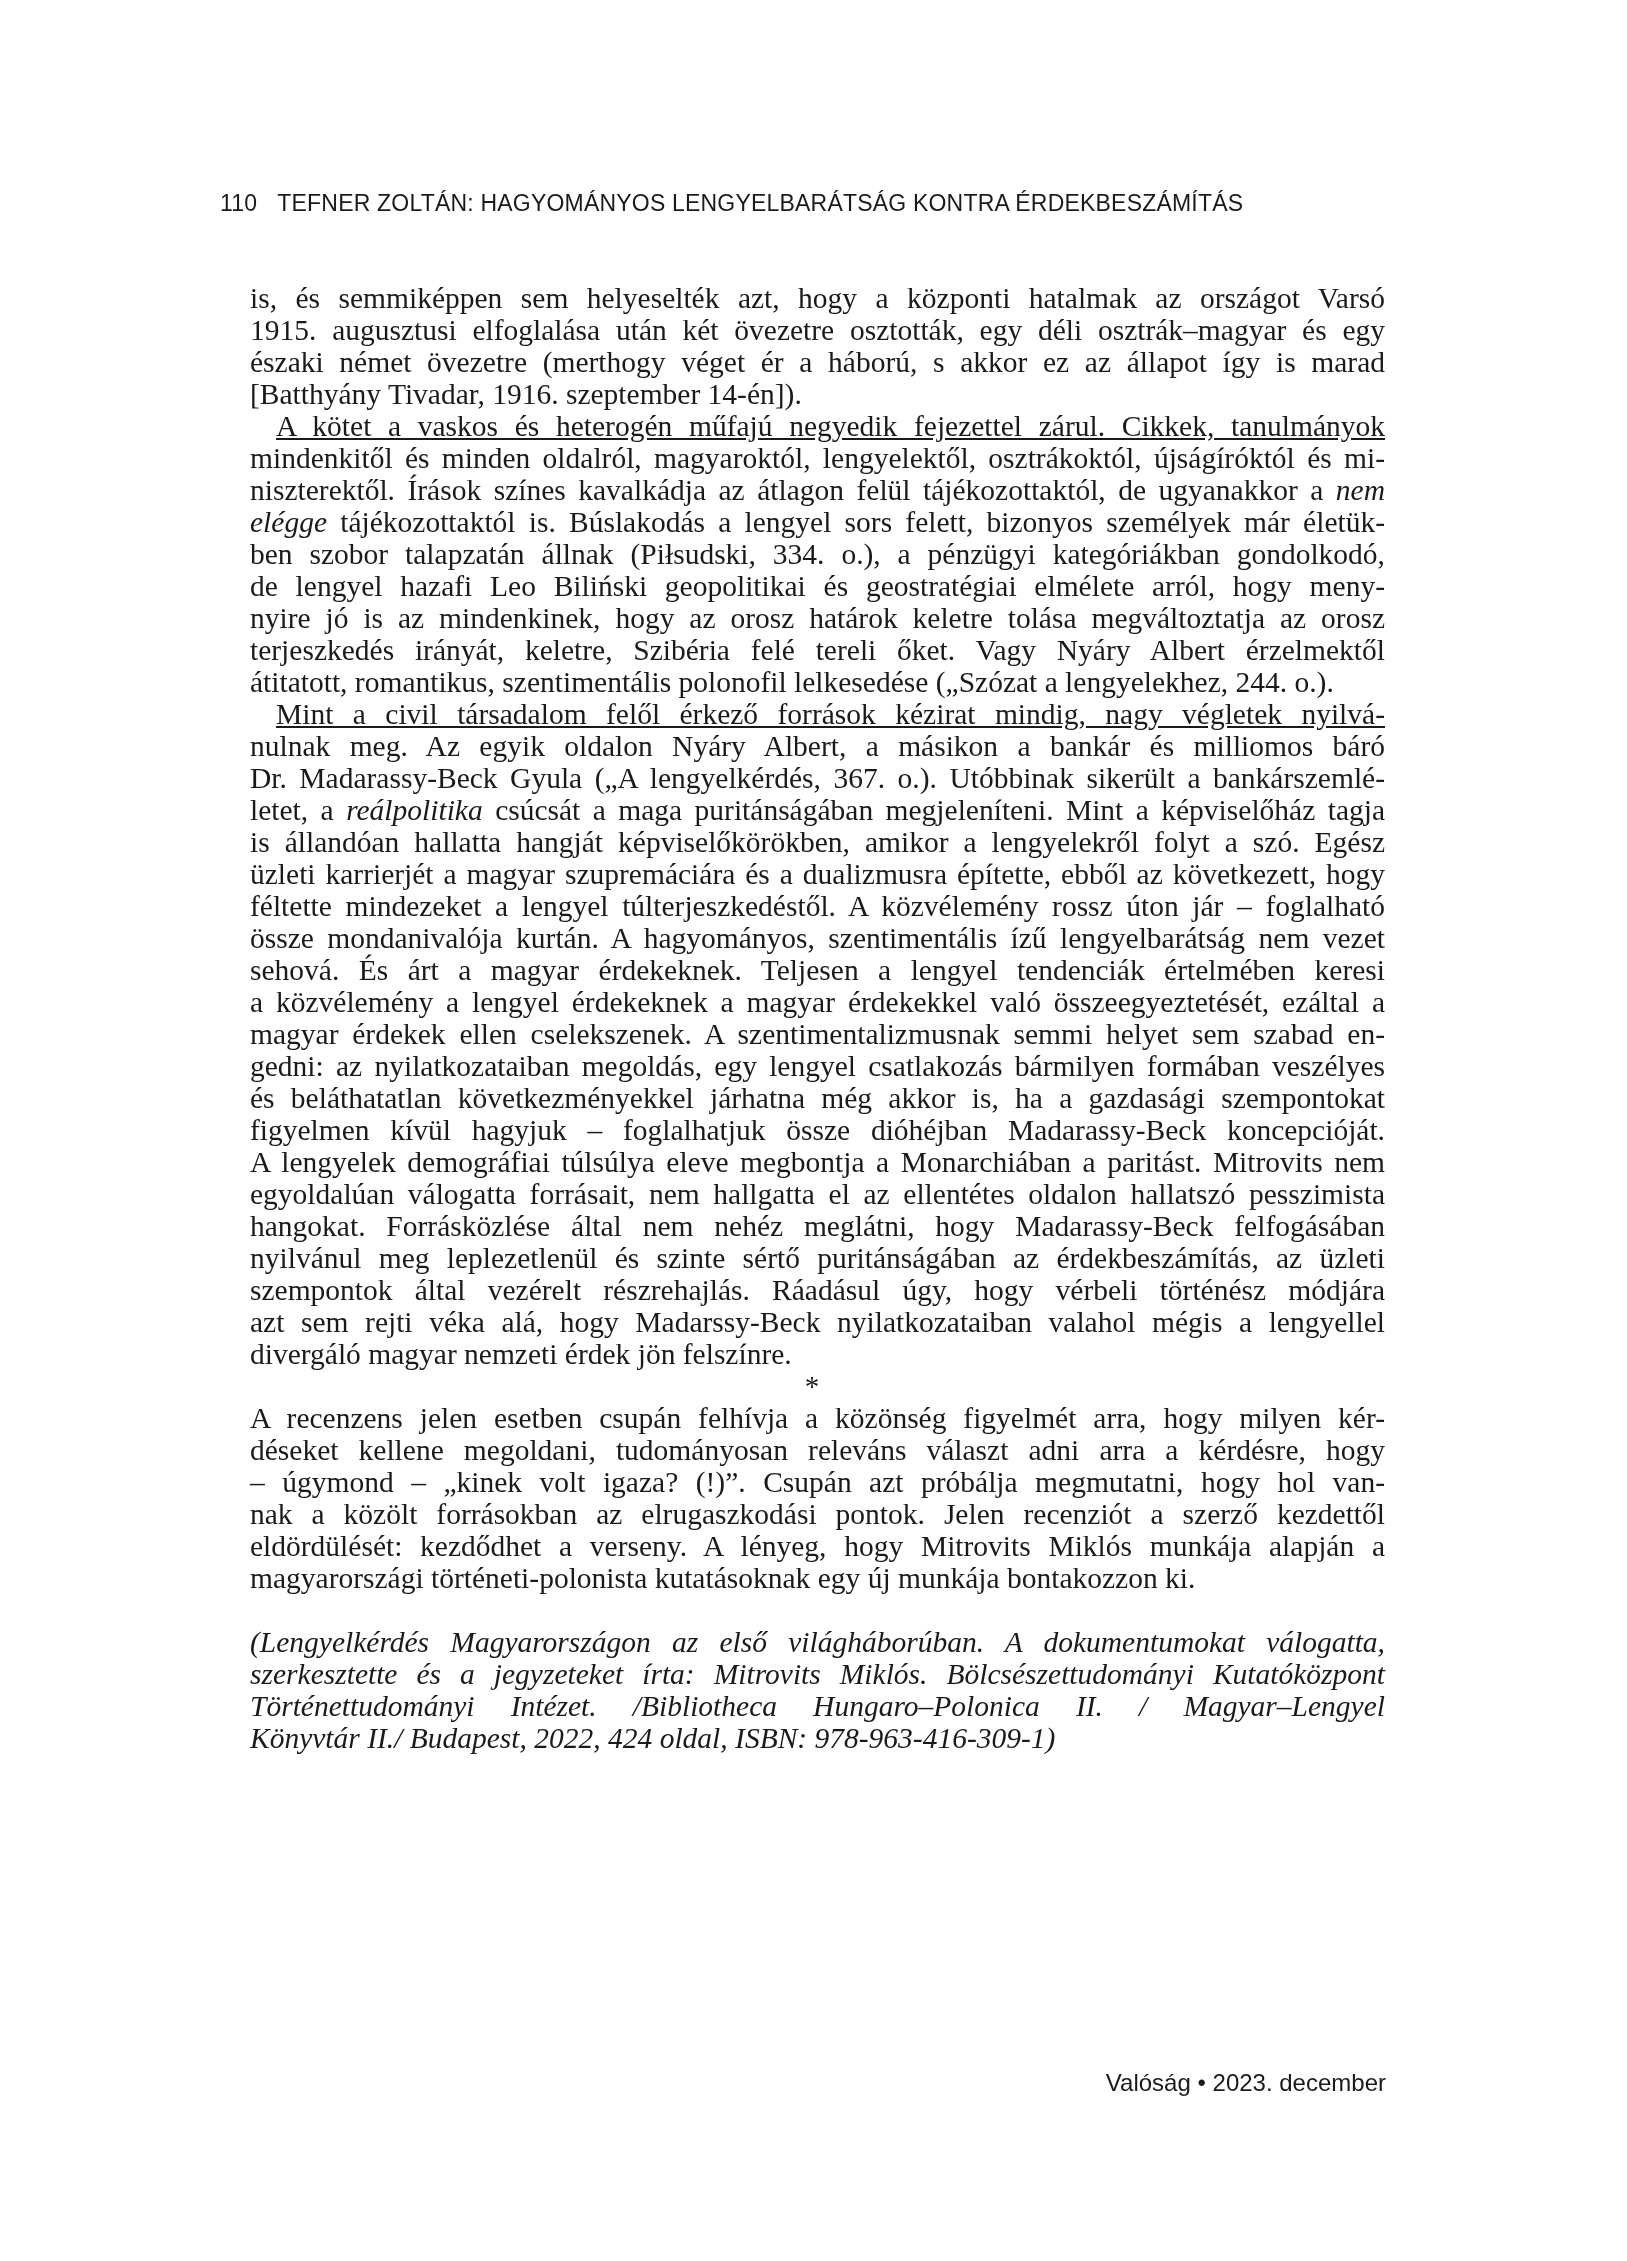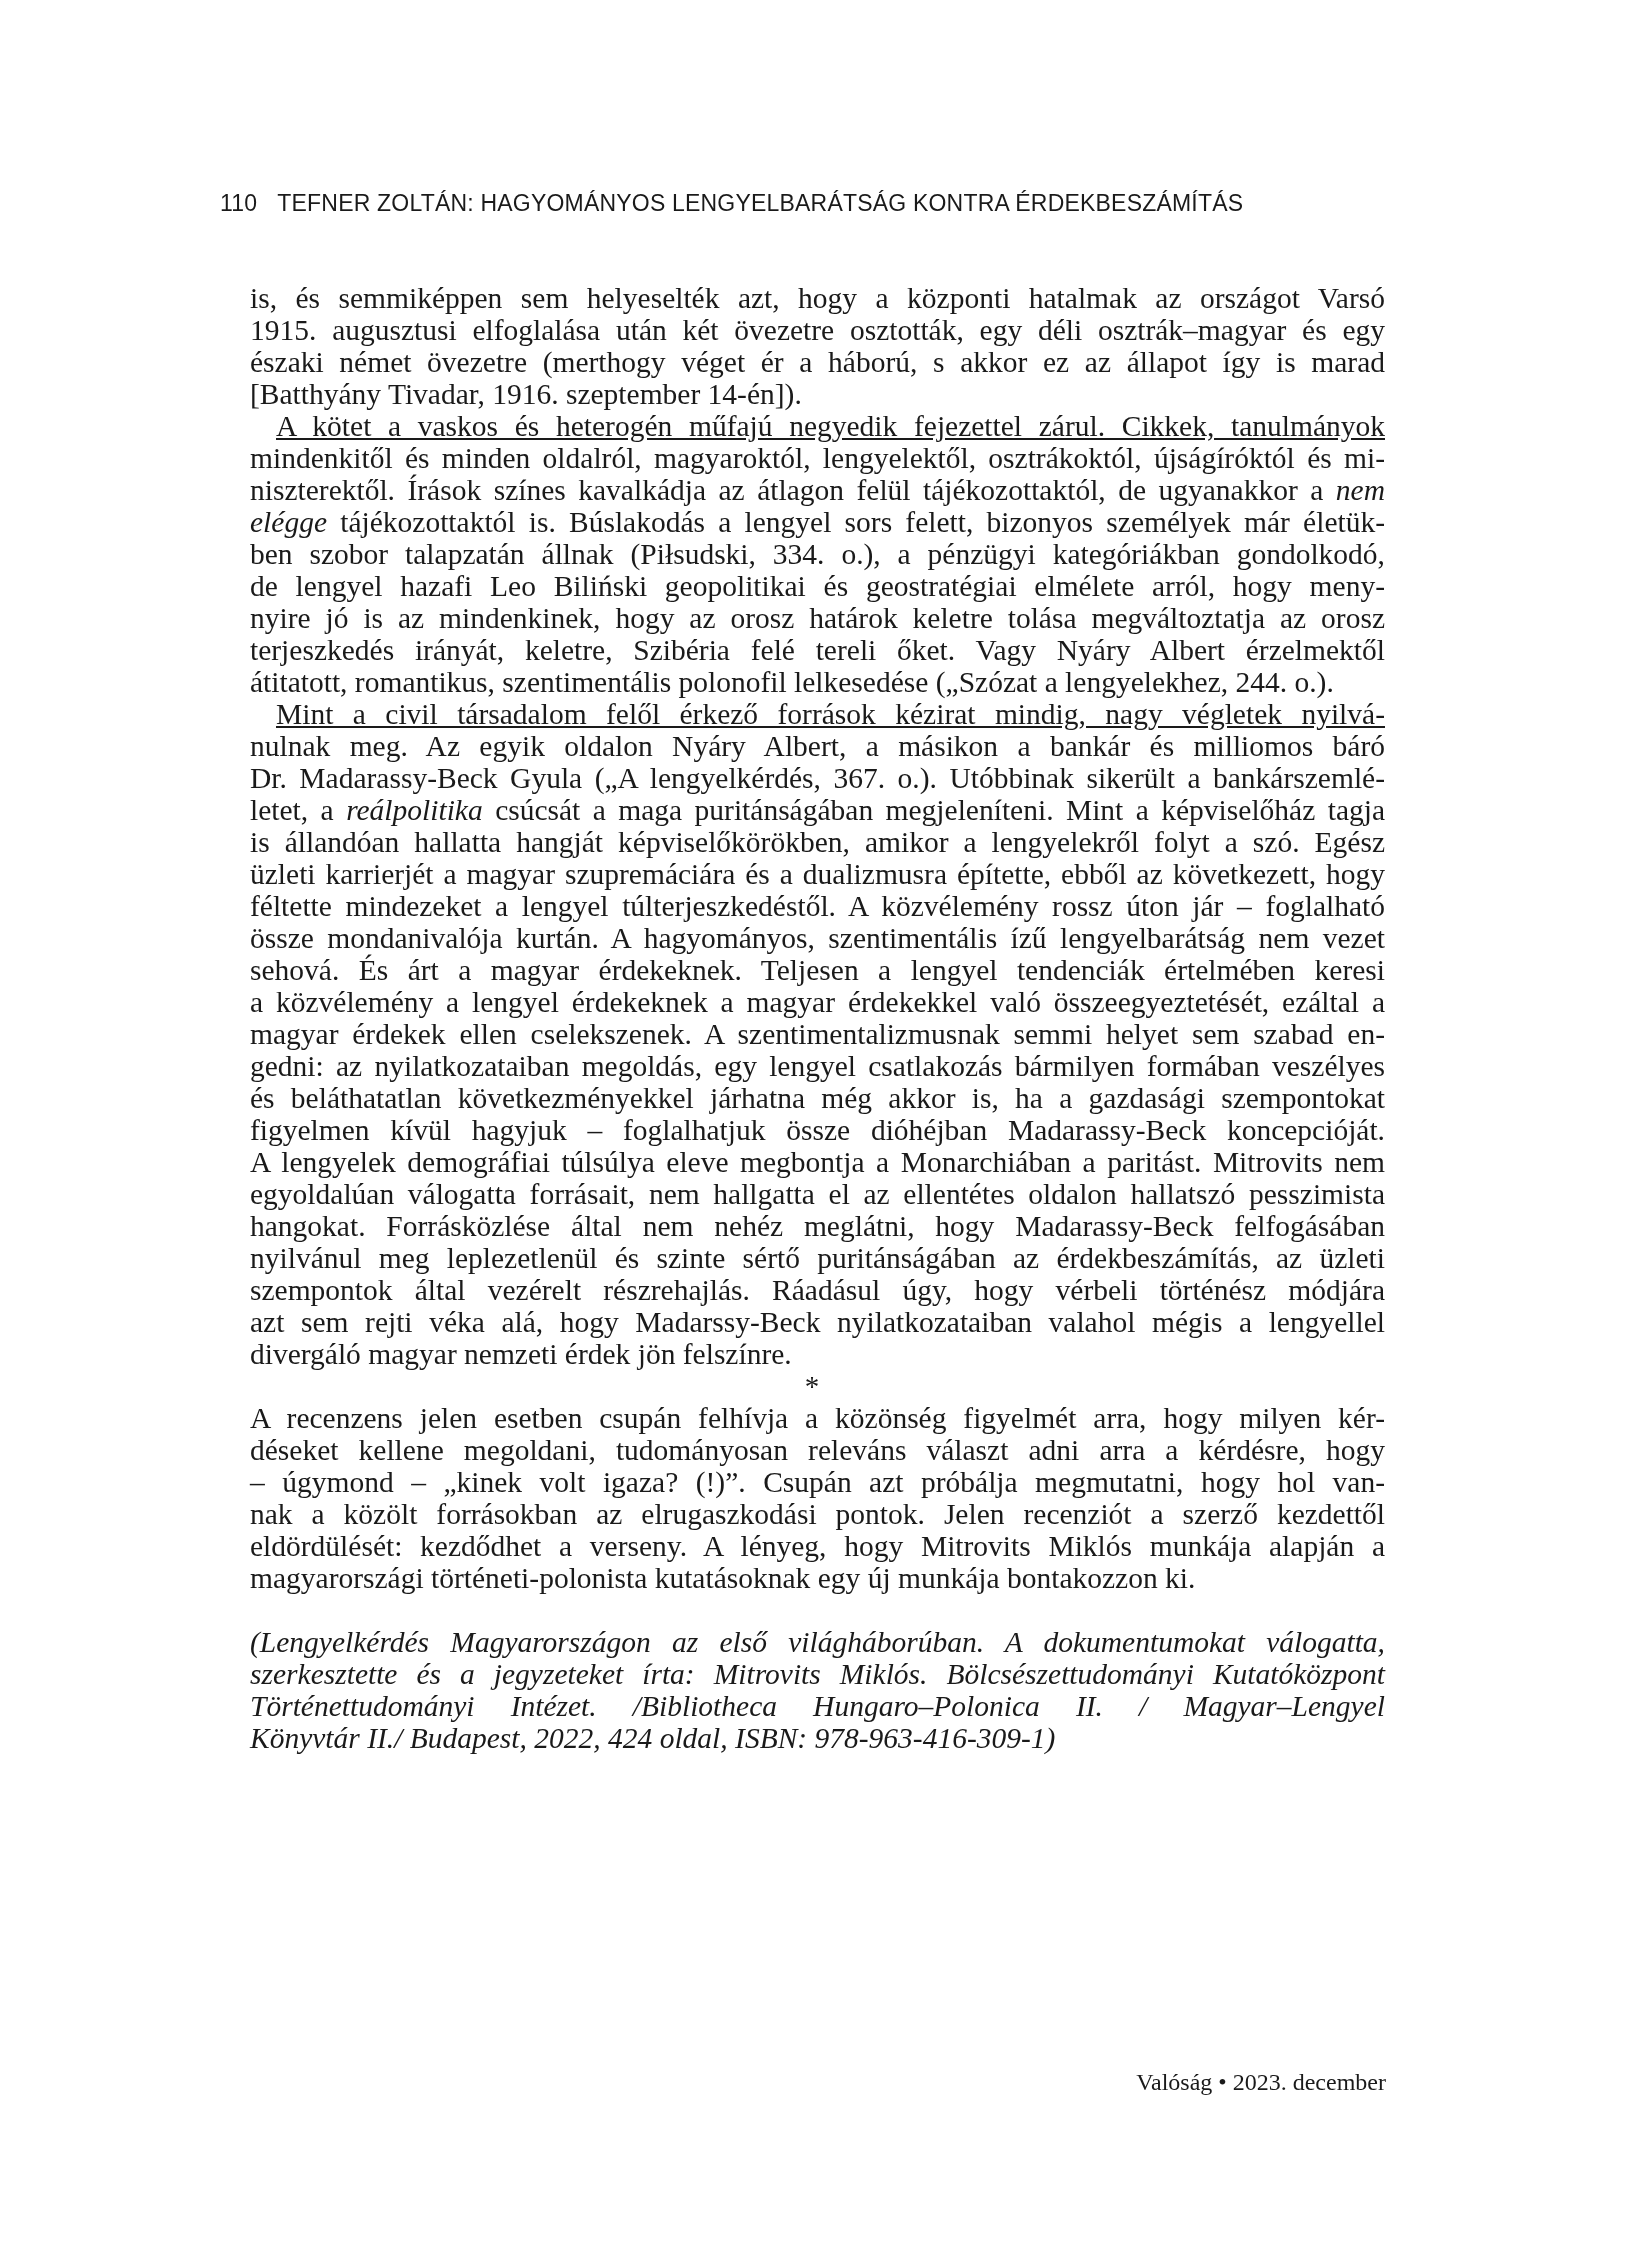--- a/index.html
+++ b/index.html
@@ -17,21 +17,21 @@
   .line.last { text-align-last: left; }
   .line.indent { padding-left: 26px; text-decoration: underline; }
   .line i, .cite i { font-style: italic; }
   .separator {
     display: block; text-align: center; height: 32px; font-size: 29px;
   }
   .gap { height: 32px; }
   .cite { font-style: italic; }
   .footer {
     position: absolute; right: 242px; top: 2069px;
-    font-family: Liberation Serif, serif; font-size: 24px; white-space: nowrap; text-align: right;
+    font-family: Liberation Sans, sans-serif; font-size: 24px; white-space: nowrap; text-align: right;
   }
 </style>
 </head>
 <body>
 
 <div class="header">
   <span>110</span>
   <span>TEFNER ZOLTÁN: HAGYOMÁNYOS LENGYELBARÁTSÁG KONTRA ÉRDEKBESZÁMÍTÁS</span>
 </div>
 

